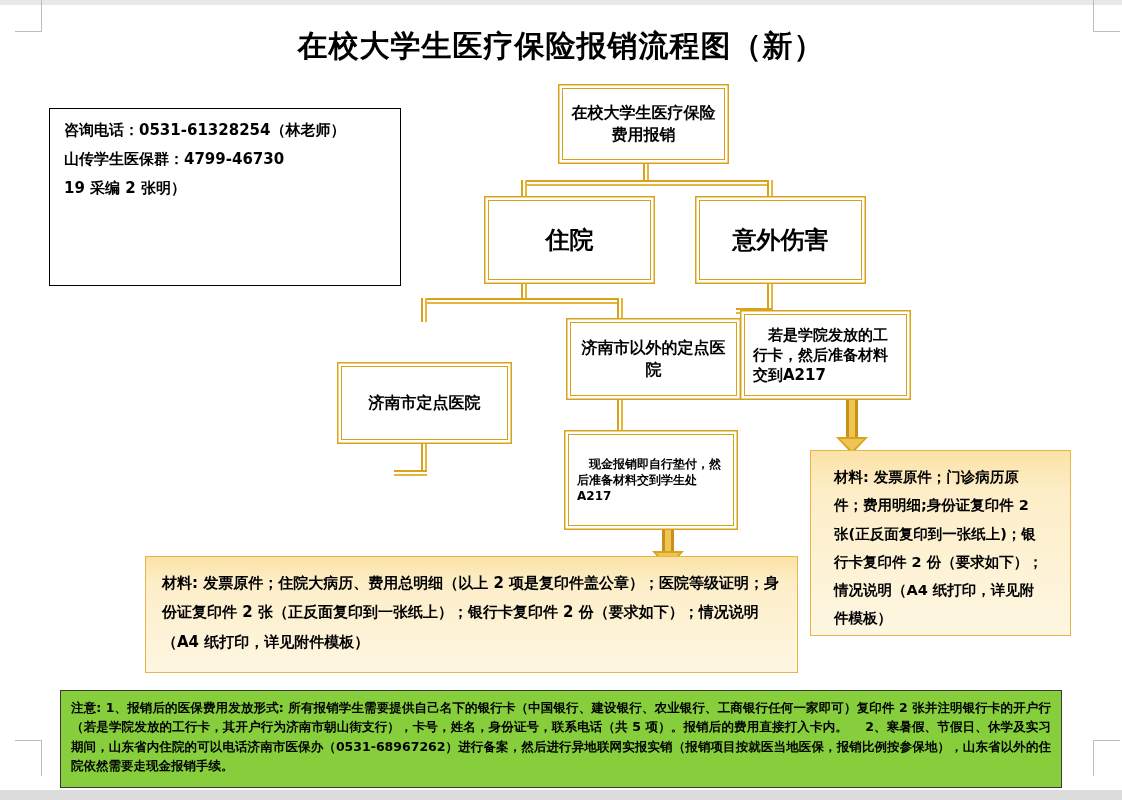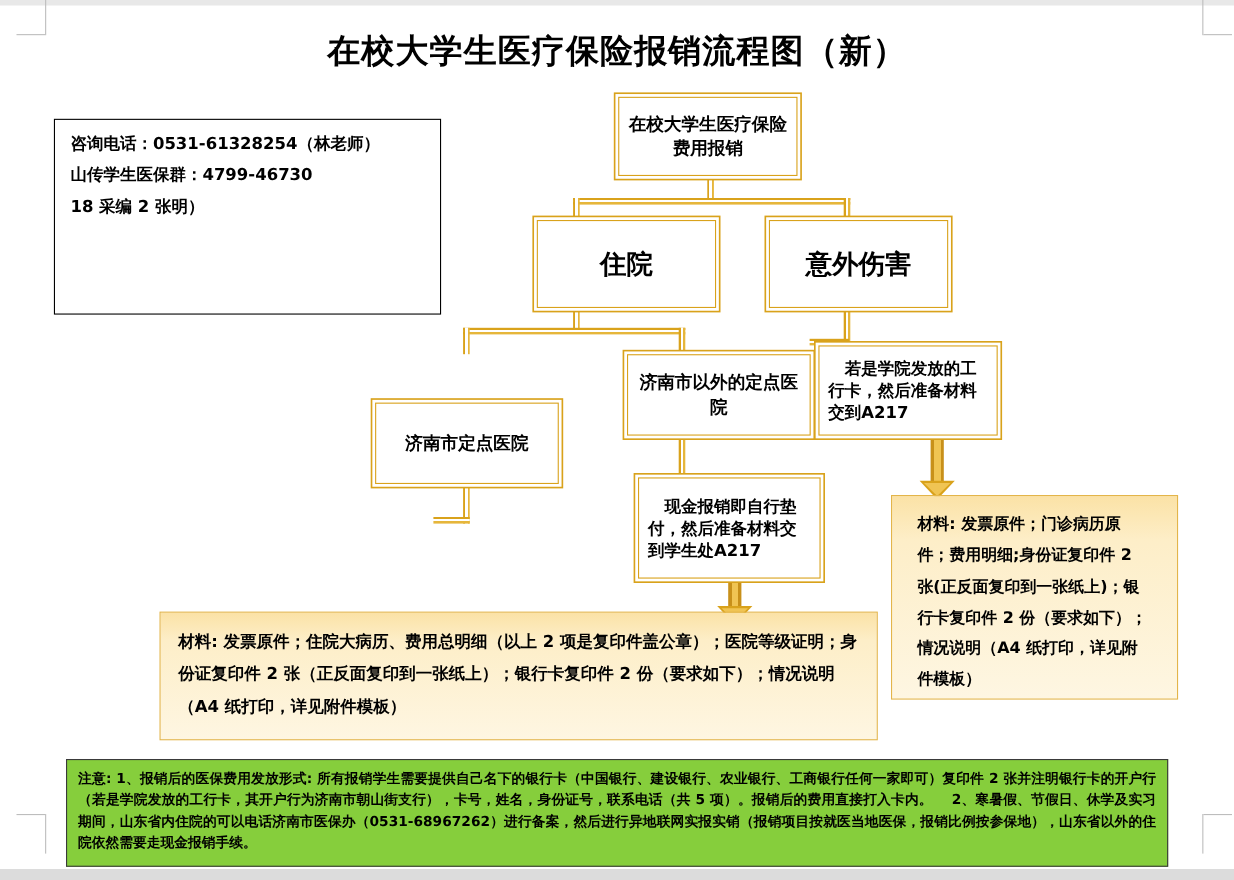--- a/index.html
+++ b/index.html
@@ -107,21 +107,21 @@
   <div class="cmark cm-br">
       <i class="h"></i>
       <i class="v"></i>
     </div>
 
   <div class="title">在校大学生医疗保险报销流程图（新）</div>
 
   <div class="contact">
     <p>咨询电话：0531-61328254（林老师）</p>
     <p>山传学生医保群：4799-46730</p>
-    <p>18 采编 2 张明）</p>
+    <p>19 采编 2 张明）</p>
   </div>
 
   <div class="ln v" style="left:643px;top:160px;height:22px;"></div>
 
   <div class="ln h" style="left:521px;top:180px;width:252px;"></div>
   <div class="ln v" style="left:521px;top:180px;height:28px;"></div>
   <div class="ln v" style="left:767px;top:180px;height:28px;"></div>
 
   <div class="ln v" style="left:521px;top:280px;height:20px;"></div>
   <div class="ln h" style="left:421px;top:298px;width:202px;"></div>
@@ -167,21 +167,21 @@
 
   <div class="node" style="left:537px;top:322px;width:167px;height:74px;font-size:16px;margin-left:33px;">
     <span class="tx">济南市以外的定点医院</span>
   </div>
 
   <div class="node" style="left:744px;top:314px;width:163px;height:82px;font-size:15px;text-align:left;justify-content:flex-start;">
     <span class="tx" style="text-indent:1em;">若是学院发放的工行卡，然后准备材料交到A217</span>
   </div>
 
 
-  <div class="node" style="left:580px;top:434px;width:166px;height:92px;font-size:15px;text-align:left;justify-content:flex-start;">
+  <div class="node" style="left:568px;top:434px;width:166px;height:92px;font-size:12px;text-align:left;justify-content:flex-start;">
     <span class="tx" style="text-indent:1em;">现金报销即自行垫付，然后准备材料交到学生处A217</span>
   </div>
 
   <div class="mat grad" style="left:145px;top:556px;width:653px;height:117px;padding:12px 16px;font-size:15px;line-height:1.95;">
     <span>材料: 发票原件；住院大病历、费用总明细（以上 2 项是复印件盖公章）；医院等级证明；身份证复印件 2 张（正反面复印到一张纸上）；银行卡复印件 2 份（要求如下）；情况说明（A4 纸打印，详见附件模板）</span>
   </div>
 
   <div class="mat grad" style="left:810px;top:450px;width:261px;height:186px;padding:12px 23px;font-size:14.5px;line-height:1.95;">
     <span>材料: 发票原件；门诊病历原件；费用明细;身份证复印件 2 张(正反面复印到一张纸上)；银行卡复印件 2 份（要求如下）；情况说明（A4 纸打印，详见附件模板）</span>
   </div>

